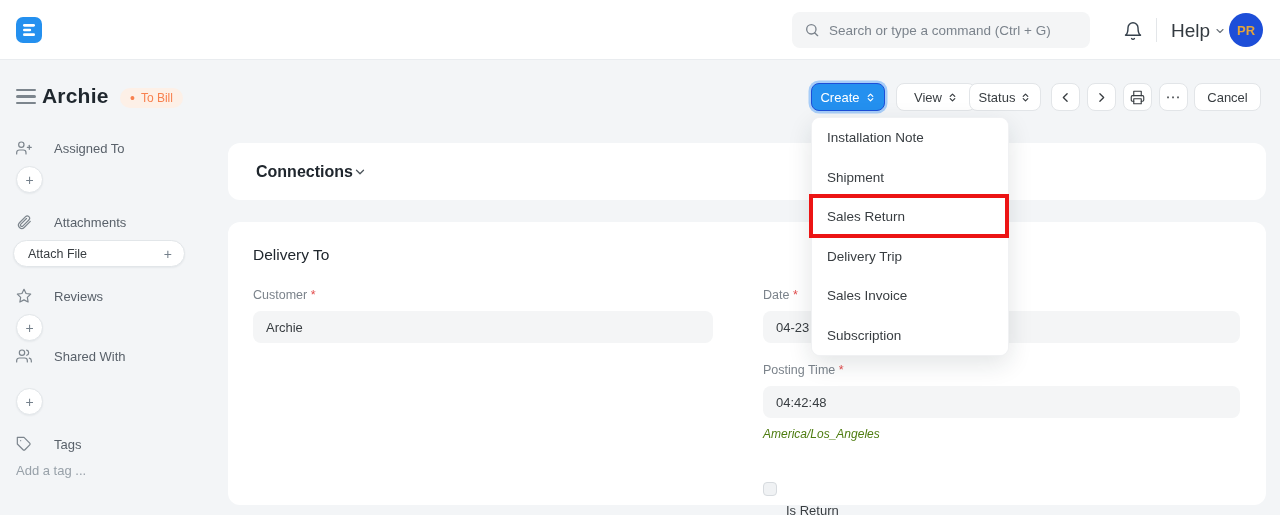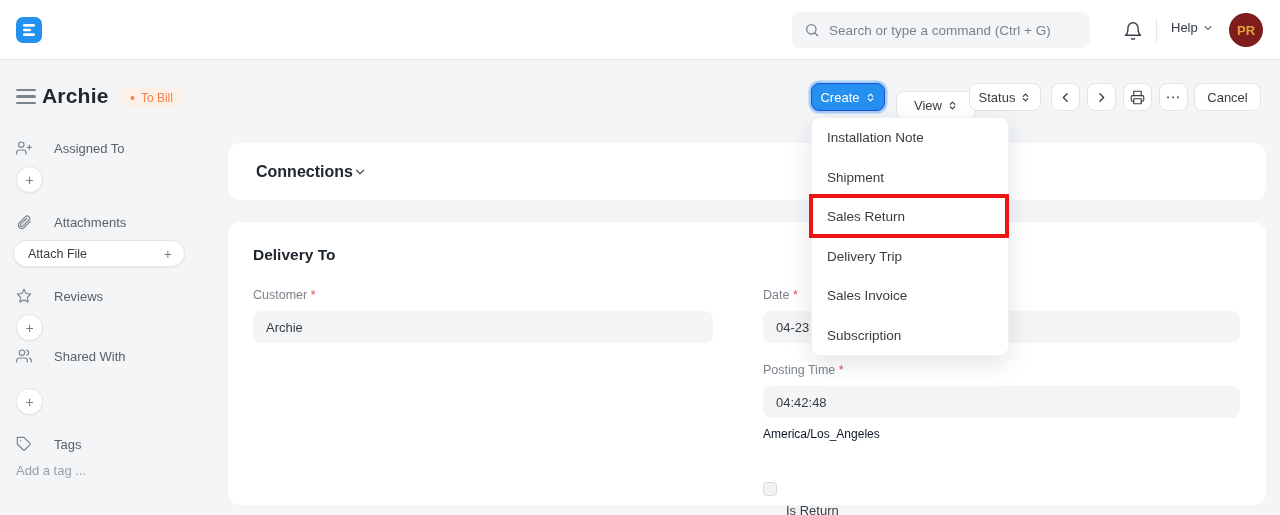--- a/index.html
+++ b/index.html
@@ -10,35 +10,35 @@
   .navbar { position:absolute; top:0; left:0; width:1280px; height:60px; background:#fff; border-bottom:1px solid #e9ecef; z-index:10; }
   .logo { position:absolute; left:16px; top:17px; width:26px; height:26px; background:#2490ef; border-radius:7px; display:flex; align-items:center; justify-content:center; cursor:pointer; }
   .crumbs { position:absolute; left:46px; top:0; height:59px; display:flex; align-items:center; gap:9px; font-size:13.5px; color:#333a40; }
   .crumb { cursor:pointer; }
   .crumb.muted { color:#8d99a6; }
   .crumb-chev { display:flex; align-items:center; }
   .searchbar { position:absolute; left:792px; top:12px; width:298px; height:36px; background:#f4f5f6; border-radius:8px; display:flex; align-items:center; padding:0 12px; gap:9px; color:#7b838c; cursor:text; }
   .searchbar span { font-size:13.5px; }
   .bell { position:absolute; left:1121px; top:19px; width:24px; height:24px; color:#36414c; cursor:pointer; display:flex; align-items:center; justify-content:center; }
   .nav-divider { position:absolute; left:1156px; top:18px; width:1px; height:24px; background:#e3e6e9; }
-  .help { position:absolute; left:1171px; top:20px; display:flex; align-items:center; gap:4px; font-size:13px; color:#333a40; cursor:pointer; }
-  .avatar { position:absolute; left:1229px; top:13px; width:34px; height:34px; border-radius:50%; background:#7f1d1d; color:#e2a33b; font-size:13px; font-weight:700; display:flex; align-items:center; justify-content:center; cursor:pointer; }
+  .help { position:absolute; left:1171px; top:20px; display:flex; align-items:center; gap:4px; font-size:19px; color:#333a40; cursor:pointer; }
+  .avatar { position:absolute; left:1229px; top:13px; width:34px; height:34px; border-radius:50%; background:#1d4ed8; color:#e2a33b; font-size:13px; font-weight:700; display:flex; align-items:center; justify-content:center; cursor:pointer; }
 
   
   .hamburger { position:absolute; left:16px; top:89px; width:20px; height:15px; display:flex; flex-direction:column; justify-content:space-between; cursor:pointer; }
   .hamburger i { display:block; height:2.4px; background:#7c858d; border-radius:2px; }
   .page-title { position:absolute; left:42px; top:84px; font-size:21px; font-weight:700; color:#1f272e; letter-spacing:.2px; }
   .status-badge { position:absolute; left:120px; top:88px; height:20px; padding:0 10px; background:#fdf0e7; border-radius:10px; display:flex; align-items:center; gap:6px; font-size:12px; color:#f8814f; }
   .status-badge .dot { font-size:14px; line-height:1; color:#f8814f; }
 
   .btn { position:absolute; top:83px; height:28px; border-radius:8px; background:#fff; border:1px solid #e2e5e8; display:flex; align-items:center; justify-content:center; gap:5px; font-size:13px; color:#383d41; cursor:pointer; }
   .btn-primary { background:#2490ef; border:1px solid #1d4ed8; color:#fff; box-shadow:0 0 0 2.5px #a7cdf8; }
   .btn svg { flex:0 0 auto; }
   .btn-create { left:811px; width:74px; }
-  .btn-view   { left:896px; width:80px;margin-top:8px; }
+  .btn-view   { left:896px; width:80px; }
   .btn-status { left:969px; width:72px; }
   .btn-prev   { left:1051px; width:29px; }
   .btn-next   { left:1087px; width:29px; }
   .btn-print  { left:1123px; width:29px; }
   .btn-more   { left:1159px; width:29px; font-size:15px; letter-spacing:1px; color:#383d41; }
   .btn-cancel { left:1194px; width:67px; }
 
   
   .dropdown { position:absolute; left:811px; top:117px; width:198px; background:#fff; border:1px solid #f0f1f3; border-radius:9px; box-shadow:0 8px 24px rgba(25,39,52,.12); z-index:40; overflow:hidden; }
   .dropdown .item { height:39.5px; display:flex; align-items:center; padding:0 15px; font-size:13.5px; color:#383d41; cursor:pointer; background:#fff; }
@@ -51,25 +51,25 @@
   .attach-btn { position:absolute; left:13px; top:240px; width:172px; height:27px; background:#fff; border:1px solid #e2e6e9; border-radius:14px; box-shadow:0 1px 2px rgba(25,39,52,.06); display:flex; align-items:center; justify-content:space-between; padding:0 12px 0 14px; font-size:12.5px; color:#383d41; cursor:pointer; }
   .attach-btn .plus { color:#74808b; font-size:14px; }
   .add-tag { position:absolute; left:16px; top:463px; font-size:13px; color:#98a1a9; cursor:text;text-align:right; }
 
   
   .card { position:absolute; left:228px; width:1038px; background:#fff; border-radius:12px; }
   .card-connections { top:143px; height:57px; display:flex; align-items:center; padding:0 28px; }
   .card-connections .title { font-size:16px; font-weight:700; color:#20272e; cursor:pointer; }
   .card-connections svg { color:#4c545b; cursor:pointer; }
   .card-delivery { top:222px; height:283px; }
-  .card-delivery .section-title { position:absolute; left:25px; top:24px; font-size:15.5px; font-weight:700; color:#20272e; }
+  .card-delivery .section-title { position:absolute; left:25px; top:24px; font-size:15.5px; font-weight:400; color:#20272e; }
   .field-label { position:absolute; font-size:12.5px; color:#7b838b; }
   .req { color:#e24c4c; }
   .input { position:absolute; height:32px; background:#f4f5f6; border-radius:8px; display:flex; align-items:center; padding:0 13px; font-size:13px; color:#383d41; cursor:text; }
-  .tz-note { position:absolute; left:535px; top:205px; font-size:12px; color:#0f172a; }
+  .tz-note { position:absolute; left:535px; top:205px; font-size:12px; color:#4d7c0f;font-style:italic; }
   .check-row { position:absolute; left:535px; top:237px; display:flex; align-items:center; gap:9px; cursor:pointer; }
   .checkbox { width:14px; height:14px; border-radius:4px; background:#f0f2f4; border:1px solid #d7dbdf; }
   .check-label { font-size:13px; color:#383d41;margin-top:44px; }
 </style>
 </head>
 <body>
 
 <div class="navbar">
   <div class="logo">
     <svg width="14" height="14" viewBox="0 0 14 14">

